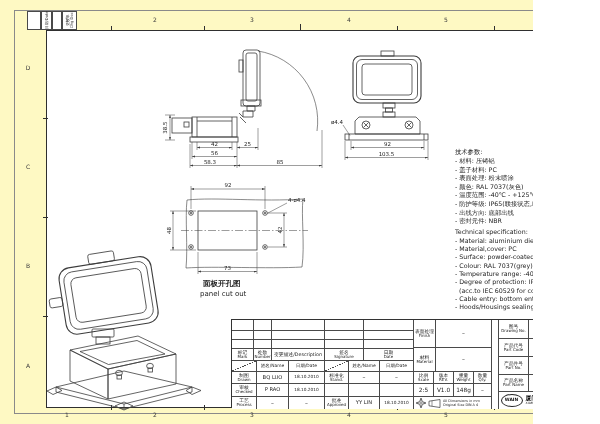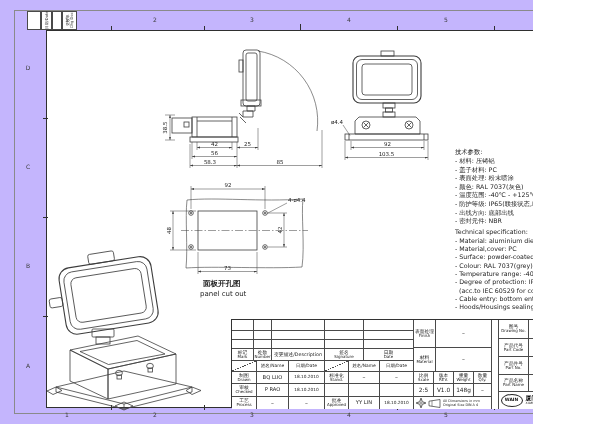--- a/index.html
+++ b/index.html
@@ -1,16 +1,16 @@
 <!DOCTYPE html>
 <html><head>
 <meta charset="utf-8">
 <style>
   html,body{margin:0;padding:0;background:#ffffff;}
-  #page{position:relative;width:533px;height:424px;background:#c4b5fd;overflow:hidden;
+  #page{position:relative;width:533px;height:424px;background:#fef9c3;overflow:hidden;
         font-family:"DejaVu Sans",sans-serif;color:#2e2e2e;}
   .abs{position:absolute;}
   
   #outer-border{left:14px;top:10px;width:578px;height:404px;border:1px solid #8a8a8a;box-sizing:border-box;}
   #main-frame{left:46px;top:30px;width:538px;height:378px;border:1.6px solid #2f2f2f;box-sizing:border-box;background:#fff;}
   .grid-num{width:16px;height:12px;font-size:6px;color:#3c3c3c;text-align:center;line-height:12px;}
   .grid-letter{width:12px;height:12px;font-size:6px;color:#3c3c3c;text-align:center;line-height:12px;}
   .tick-v{width:1px;height:5px;background:#2f2f2f;}
   .tick-h{width:5px;height:1px;background:#2f2f2f;}
   

